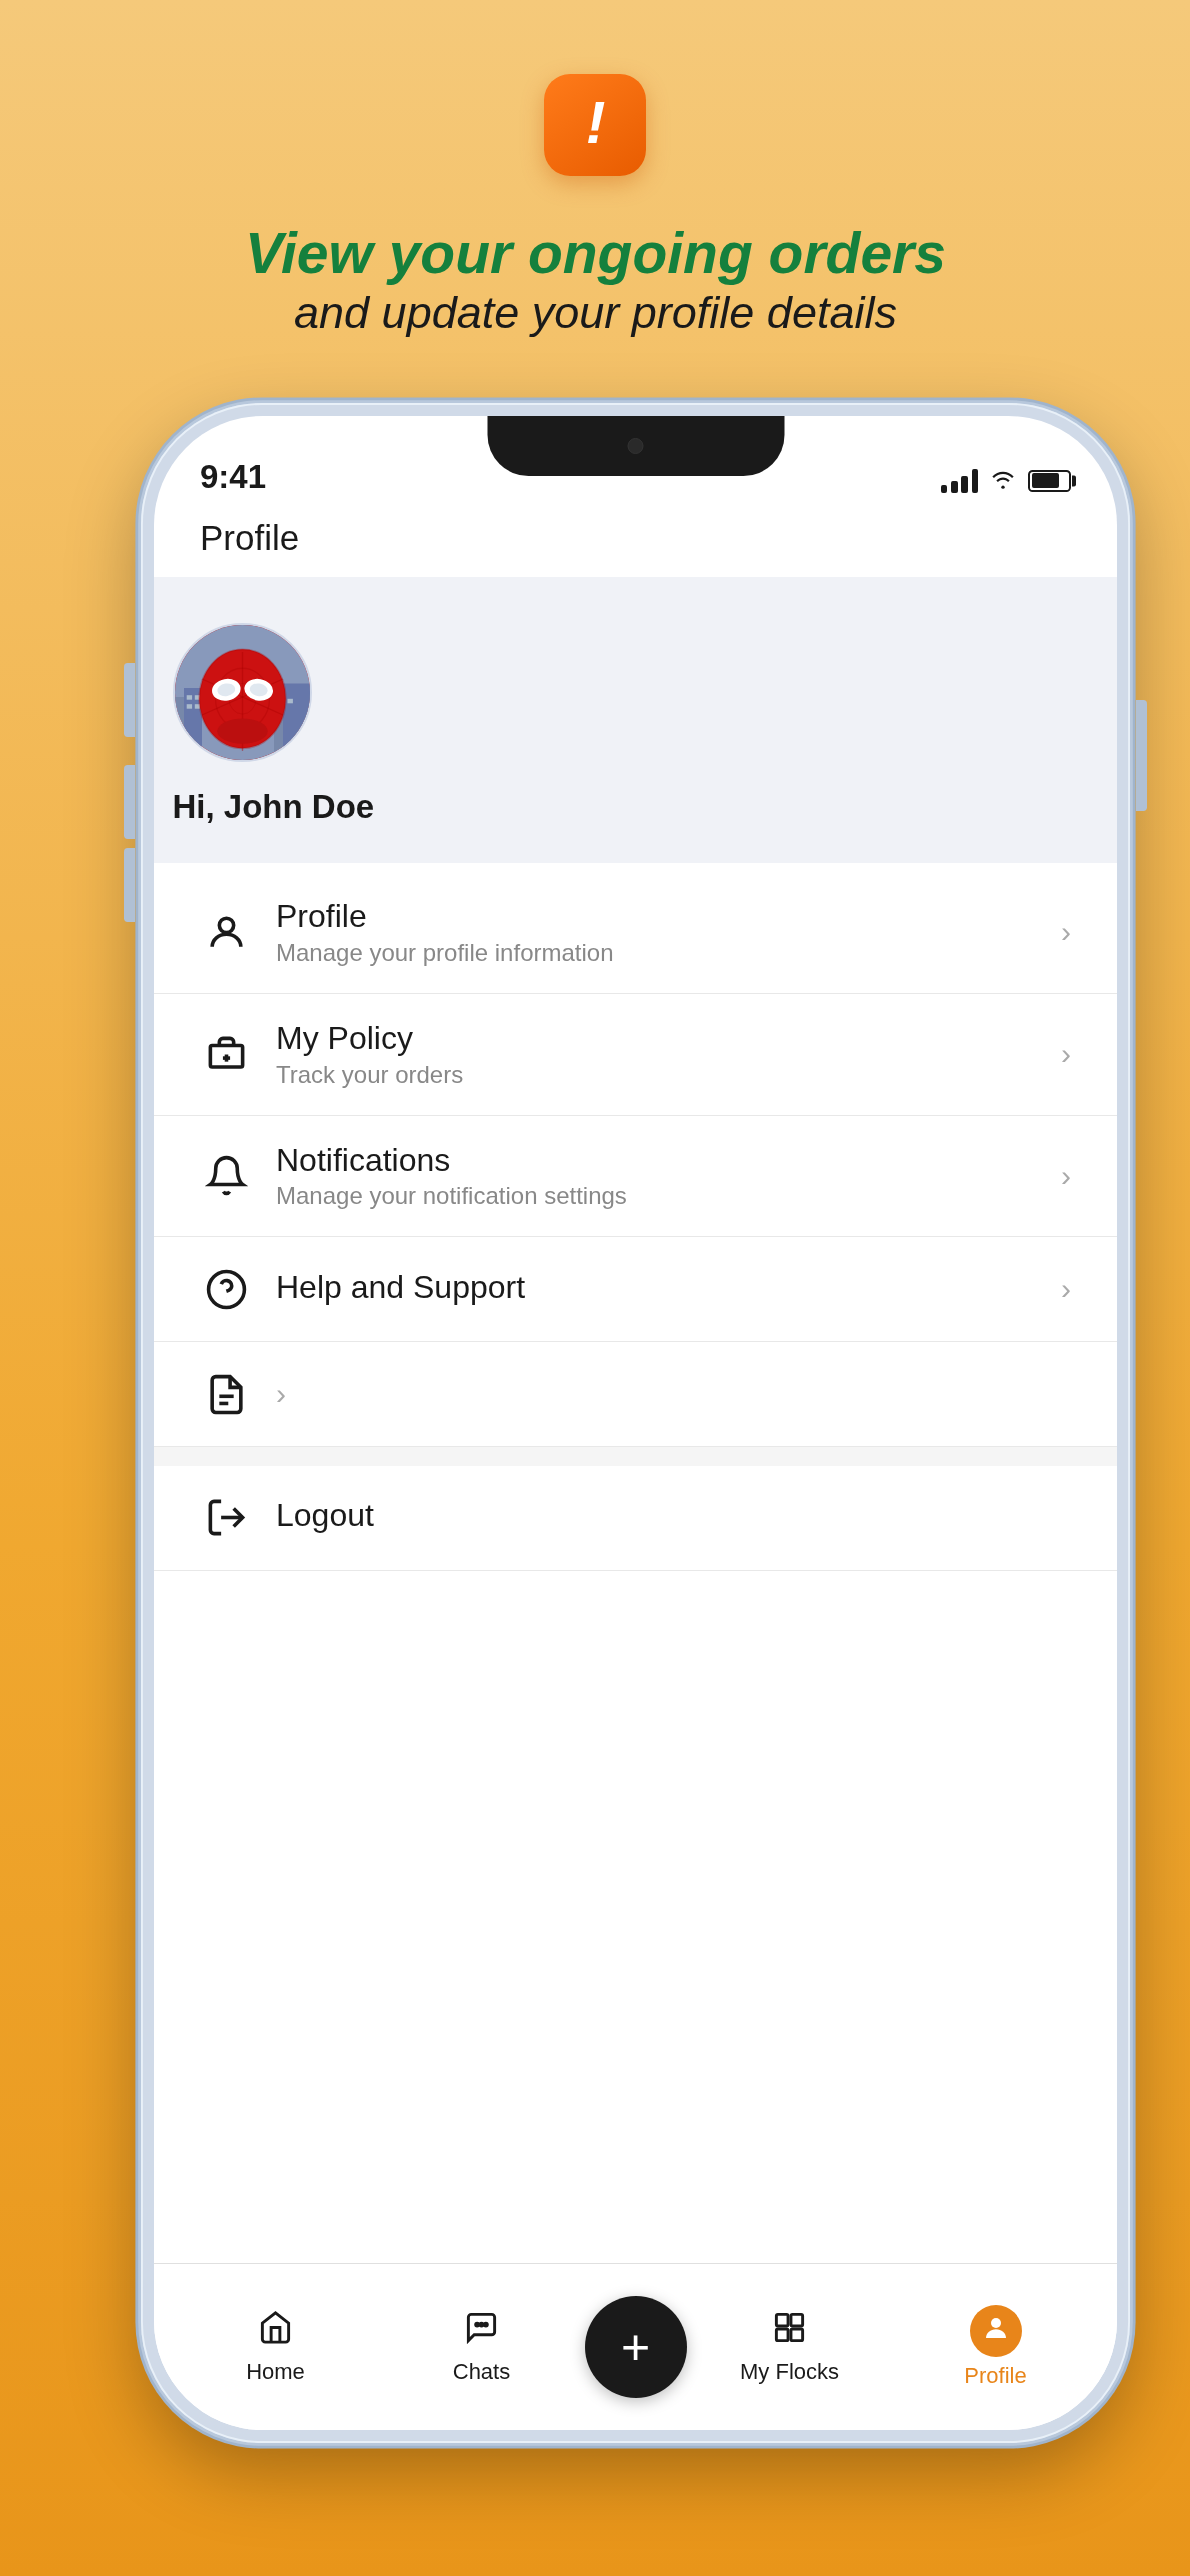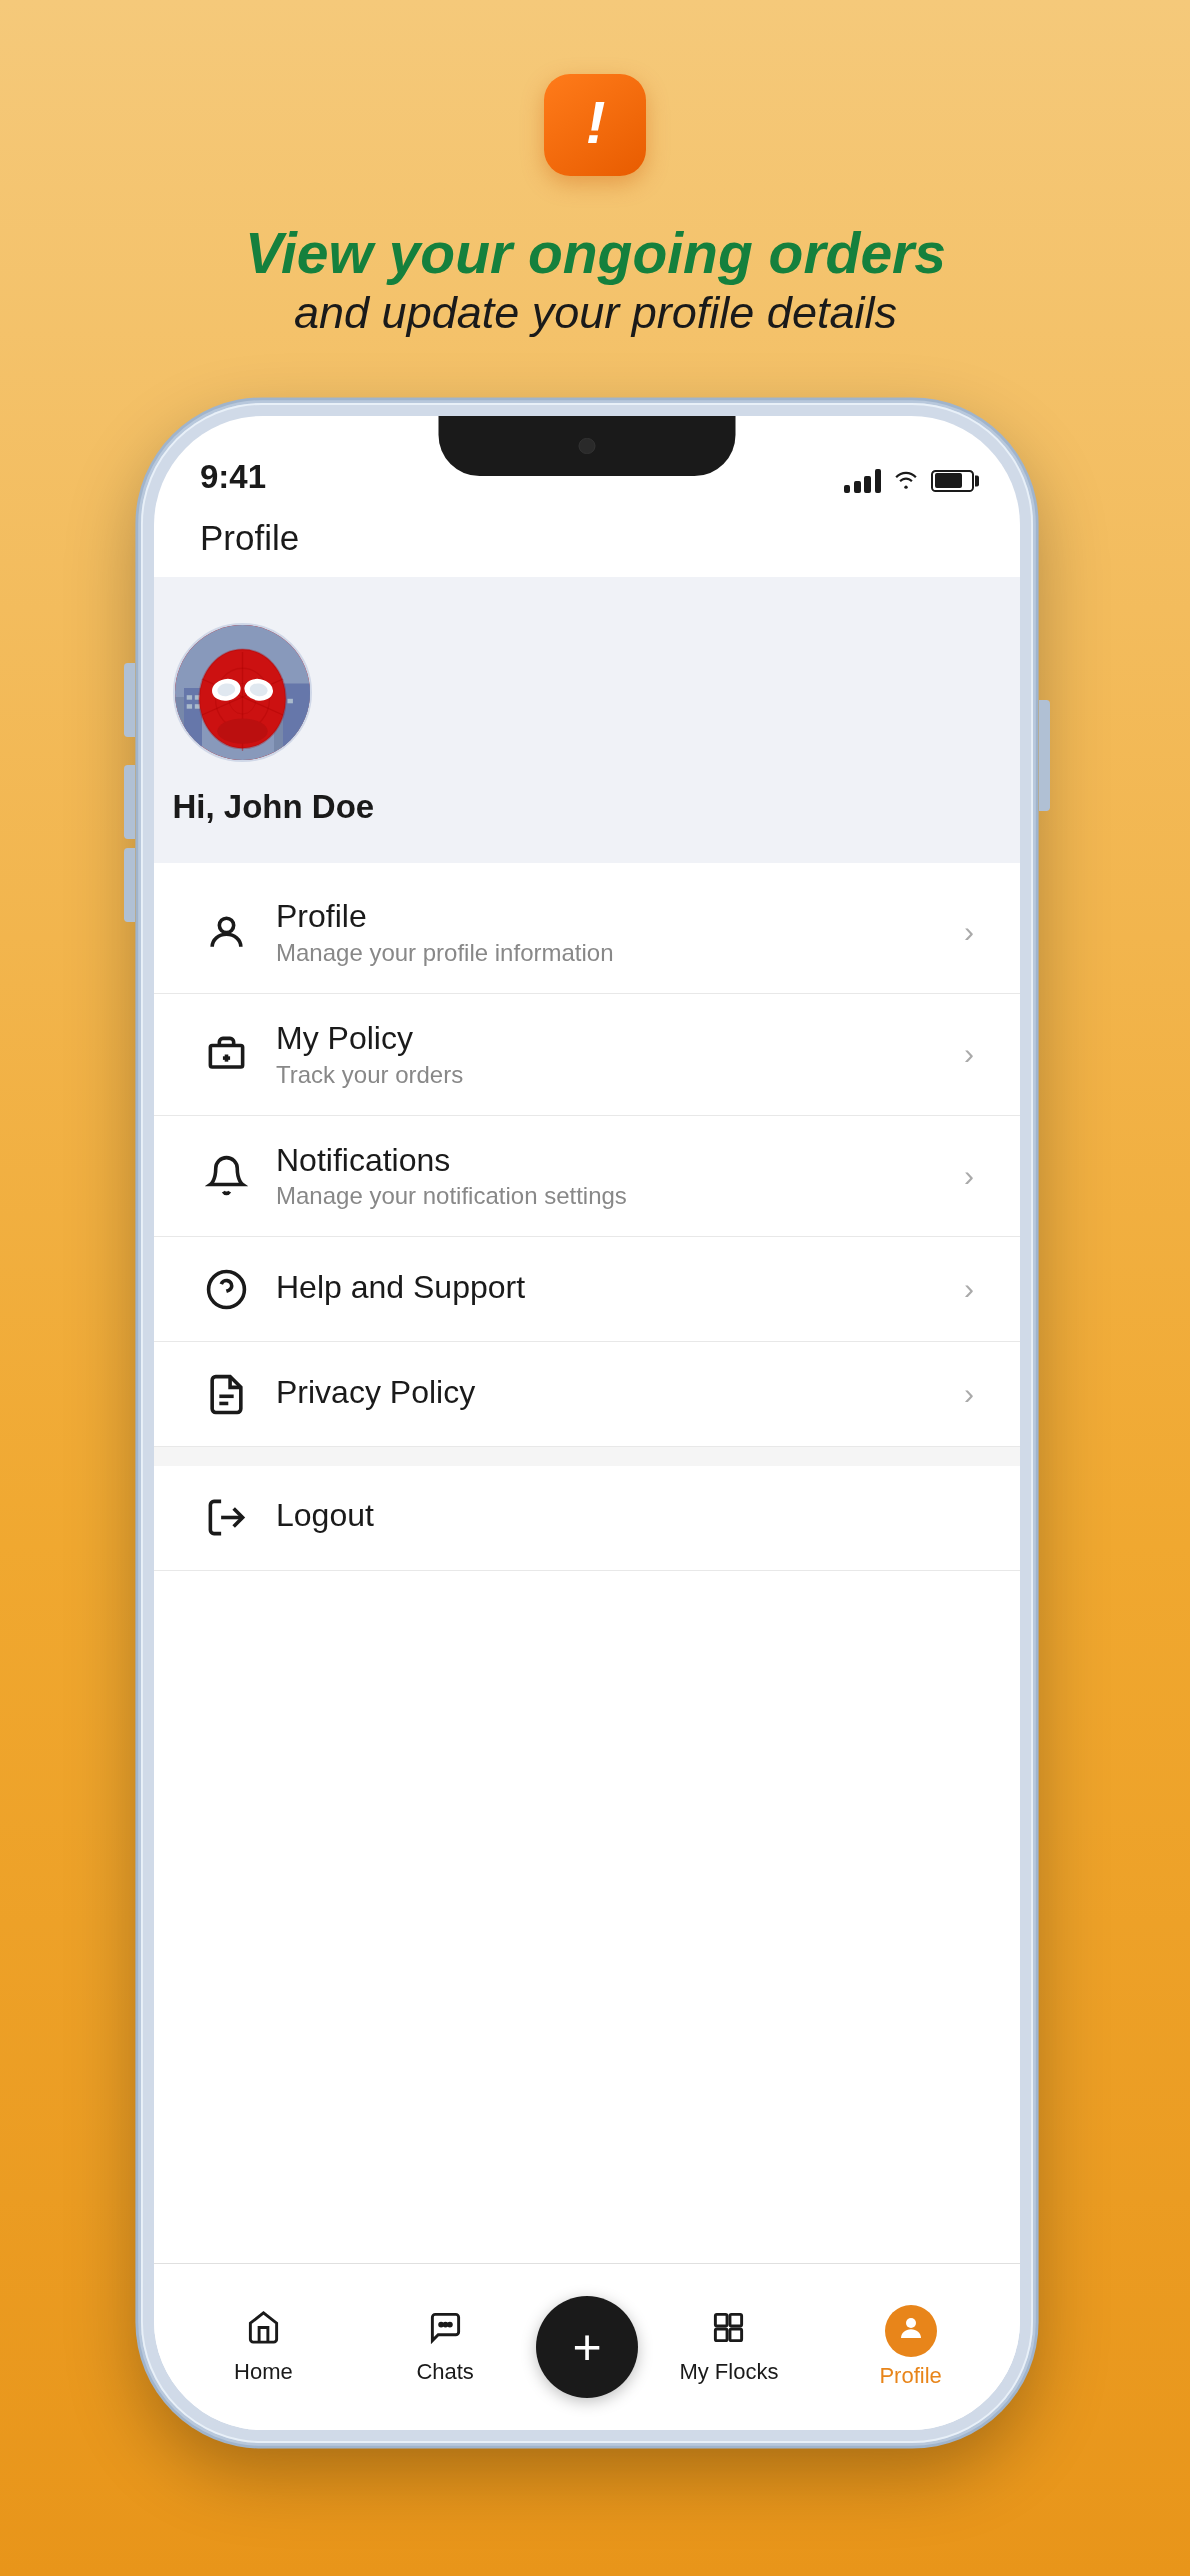--- a/index.html
+++ b/index.html
@@ -65,21 +65,21 @@
     }
 
     
     .phone-wrapper {
       position: relative;
       width: 909px;
       margin-top: 18.5px;
     }
 
     .phone-frame {
-      width: 892px;
+      width: 989px;
       height: 2040px;
       background: #d0dae8;
       border-radius: 121px;
       padding: 13px;
       box-shadow:
         0 0 0 2.8px #b8c8dc,
         0 0 0 5.6px #a0b4cc,
         0 28px 74px rgba(0,0,0,0.3),
         inset 0 0 0 1.9px #e8f0f8;
       position: relative;
@@ -557,23 +557,20 @@
 
           <div class="menu-item">
             <div class="menu-item-icon">
               <svg class="menu-icon-svg" viewBox="0 0 24 24" fill="none" stroke="#1a1a1a" stroke-width="2">
                 <path d="M14 2H6a2 2 0 00-2 2v16a2 2 0 002 2h12a2 2 0 002-2V8z"></path>
                 <polyline points="14 2 14 8 20 8"></polyline>
                 <line x1="8" y1="13" x2="16" y2="13"></line>
                 <line x1="8" y1="17" x2="13" y2="17"></line>
               </svg>
             </div>
-            <div class="menu-item-content">
-              <div class="menu-item-title">Privacy Policy</div>
-            </div>
             <span class="menu-chevron">›</span>
           </div>
 
           <div class="menu-separator"></div>
 
           <div class="menu-item logout">
             <div class="menu-item-icon">
               <svg class="menu-icon-svg" viewBox="0 0 24 24" fill="none" stroke="#1a1a1a" stroke-width="2">
                 <path d="M9 21H5a2 2 0 01-2-2V5a2 2 0 012-2h4"></path>
                 <polyline points="16 17 21 12 16 7"></polyline>

